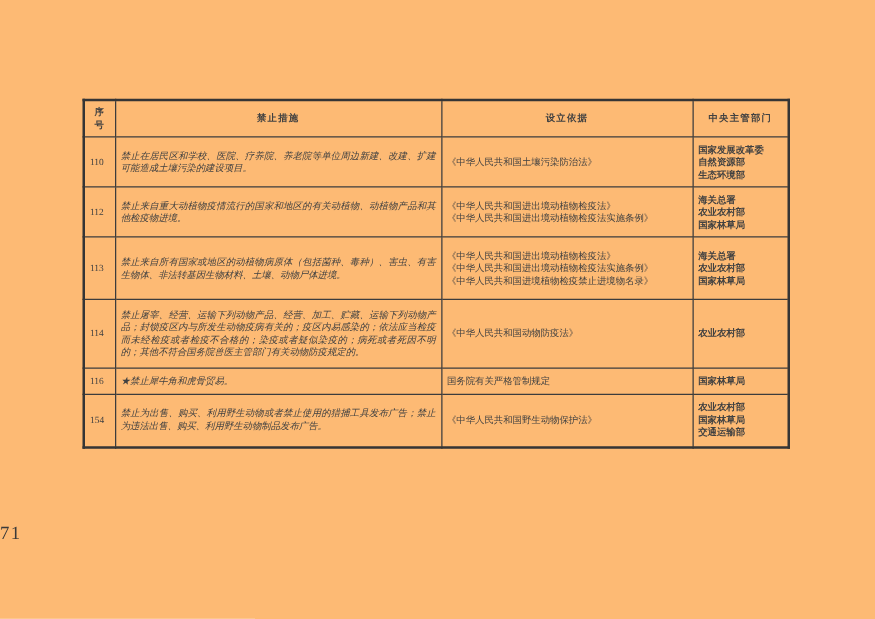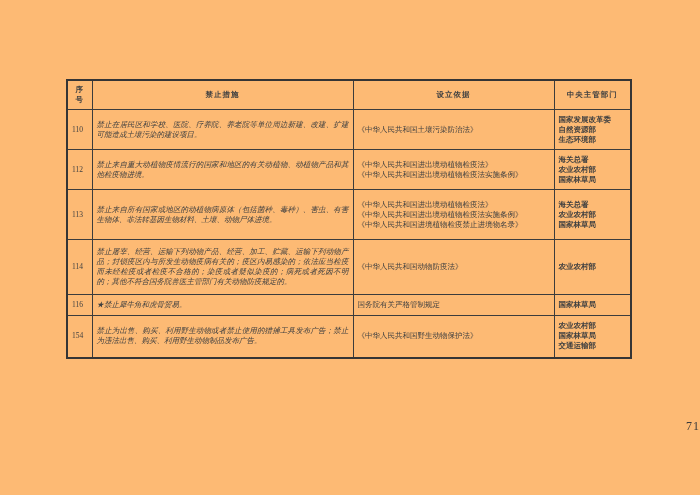--- a/index.html
+++ b/index.html
@@ -31,22 +31,22 @@
   col.c-no{width:25px;}
   col.c-measure{width:261px;}
   col.c-basis{width:201px;}
   col.c-dept{width:77px;}
   td.no{text-align:left;font-size:7.5px;color:#3a3a3a;margin-left:20px;}
   td.measure{text-align:justify;text-justify:inter-ideograph;padding-left:5px;padding-right:5px;font-style:italic;}
   td.basis div, td.dept div{white-space:normal;}
   td.basis{padding-left:5px;}
   td.dept{padding-left:4px;padding-right:2px;font-weight:bold;}
   .pageno{
-    position:absolute;left:0;top:419px;width:700px;text-align:right;
-    font-size:12px;color:#3a3a3a;letter-spacing:1px;
+    position:absolute;left:0;top:419px;width:700px;text-align:left;
+    font-size:15px;color:#3a3a3a;letter-spacing:1px;
   }
 </style>
 </head>
 <body>
 
 <div class="sheet">
 
   <table class="doc">
     <colgroup>
       <col class="c-no">

